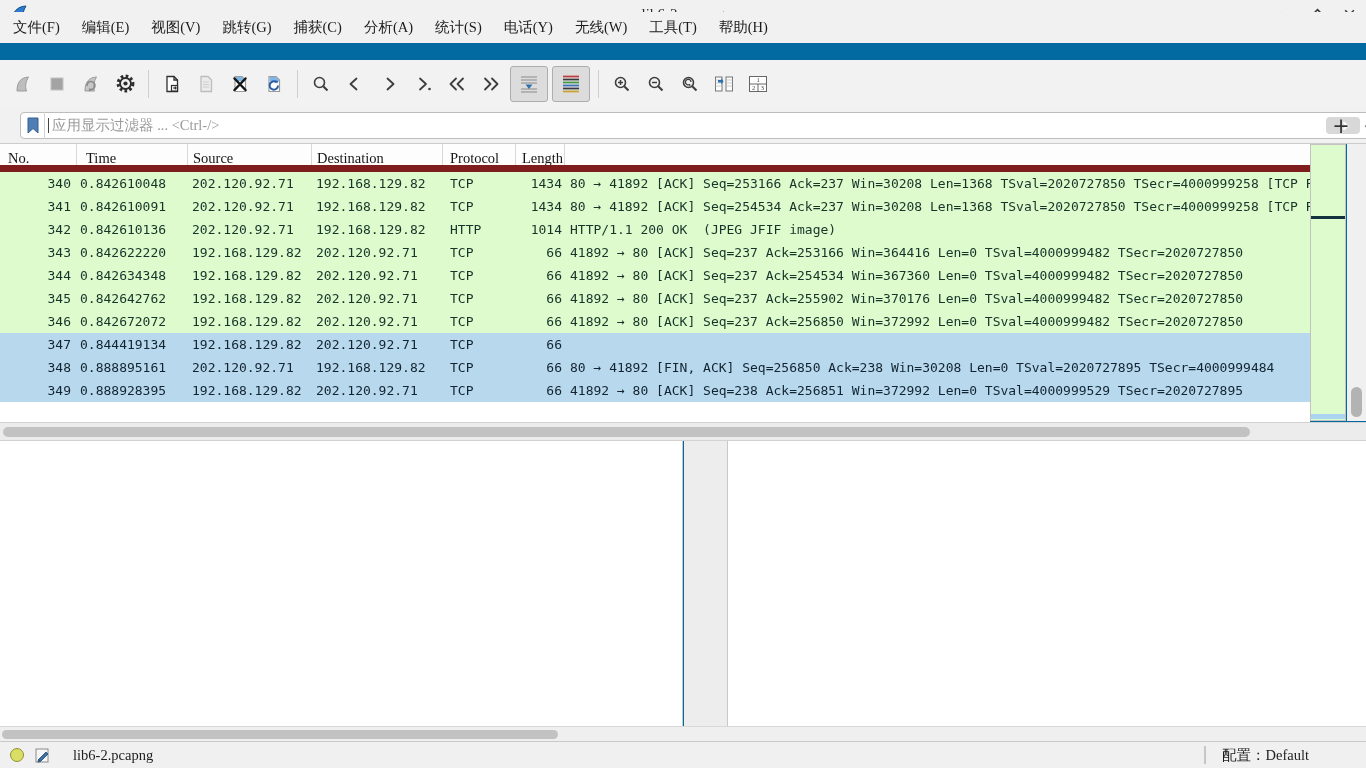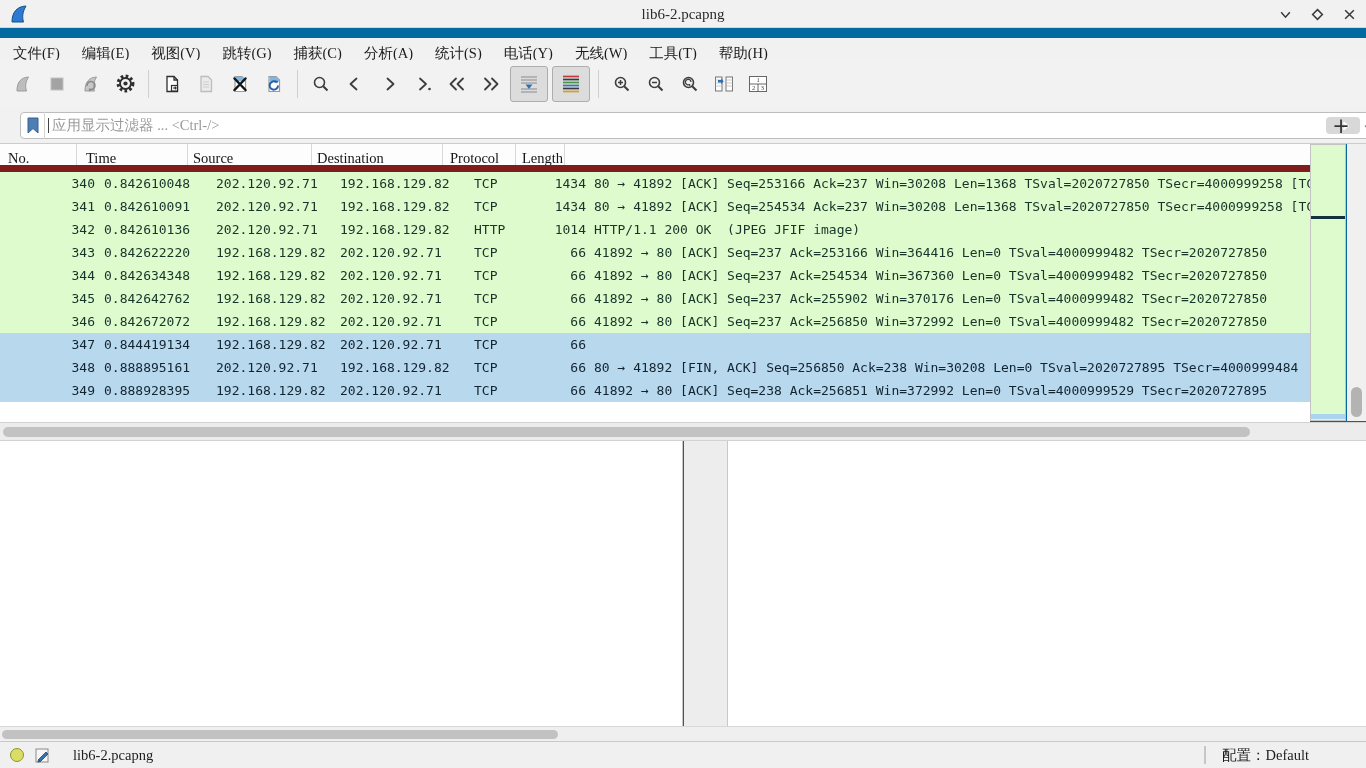--- a/index.html
+++ b/index.html
@@ -10,21 +10,21 @@
   
   .titlebar { position:absolute; top:0; left:0; width:1366px; height:28px;
     background:#f1f1f1; border-bottom:1px solid #d6d6d6; }
   .titlebar .logo { position:absolute; left:8px; top:3px; }
   .titlebar .title { position:absolute; left:0; right:0; top:0; height:28px;
     line-height:28px; text-align:center; font-size:15px; color:#2b2b2b; }
   .win-controls { position:absolute; right:6px; top:0; height:28px; display:flex; align-items:center; gap:10px; }
   .win-btn { width:22px; height:22px; display:flex; align-items:center; justify-content:center; }
 
   
-  .menubar { position:absolute; top:38px; left:0; width:1366px; height:31px;
+  .menubar { position:absolute; top:12px; left:0; width:1366px; height:31px;
     background:#f1f1f1; display:flex; align-items:center; padding-left:2px; }
   .menu-item { padding:0 11px; font-size:14.5px; color:#1b1b1b; line-height:31px; cursor:default; }
 
   
   .toolbar { position:absolute; top:60px; left:0; width:1366px; height:47px;
     background:#f2f2f2; display:flex; align-items:center; padding-left:6px; }
   .tbtn { width:34px; height:32px; display:flex; align-items:center; justify-content:center;
     border-radius:3px; }
   .tbtn.pressed { background:#dcdcdc; border:1px solid #adadad; width:38px; height:36px; margin:0 2px; }
   .tsep { width:1px; height:28px; background:#cfcfcf; margin:0 6px; }
@@ -51,21 +51,21 @@
     background:#ffffff; overflow:hidden; }
   .plist-header { display:flex; height:28px; background:#fdfdfd; border-bottom:7px solid #7f1d1d;
     font-size:14.5px; color:#161616; }
   .plist-header > div { line-height:28px; border-right:1px solid #d8d8d8; overflow:hidden; white-space:nowrap; }
   .h-no{width:77px; padding-left:8px;} .h-time{width:111px; padding-left:9px;}
   .h-src{width:124px; padding-left:5px;} .h-dst{width:131px; padding-left:5px;}
   .h-proto{width:73px; padding-left:7px;} .h-len{width:49px; padding-left:6px;}
   .h-info{flex:1; padding-left:6px; border-right:none !important;margin-top:36px;}
 
   .prow { display:flex; height:23px; line-height:23px; background:#ddfbcc;
-    font-family:"DejaVu Sans Mono","Liberation Mono",monospace; font-size:13px; color:#17342a;padding-left:24px; }
+    font-family:"DejaVu Sans Mono","Liberation Mono",monospace; font-size:13px; color:#17342a; }
   .prow.sel { background:#b8d8ee; color:#122430; }
   .prow > div { white-space:pre; overflow:hidden; }
   .c-no{width:77px; text-align:right; padding-right:6px;}
   .c-time{width:111px; padding-left:3px;}
   .c-src{width:124px; padding-left:4px;}
   .c-dst{width:131px; padding-left:4px;}
   .c-proto{width:73px; padding-left:7px;}
   .c-len{width:49px; text-align:right; padding-right:3px;}
   .c-info{flex:1; padding-left:5px;}
 

